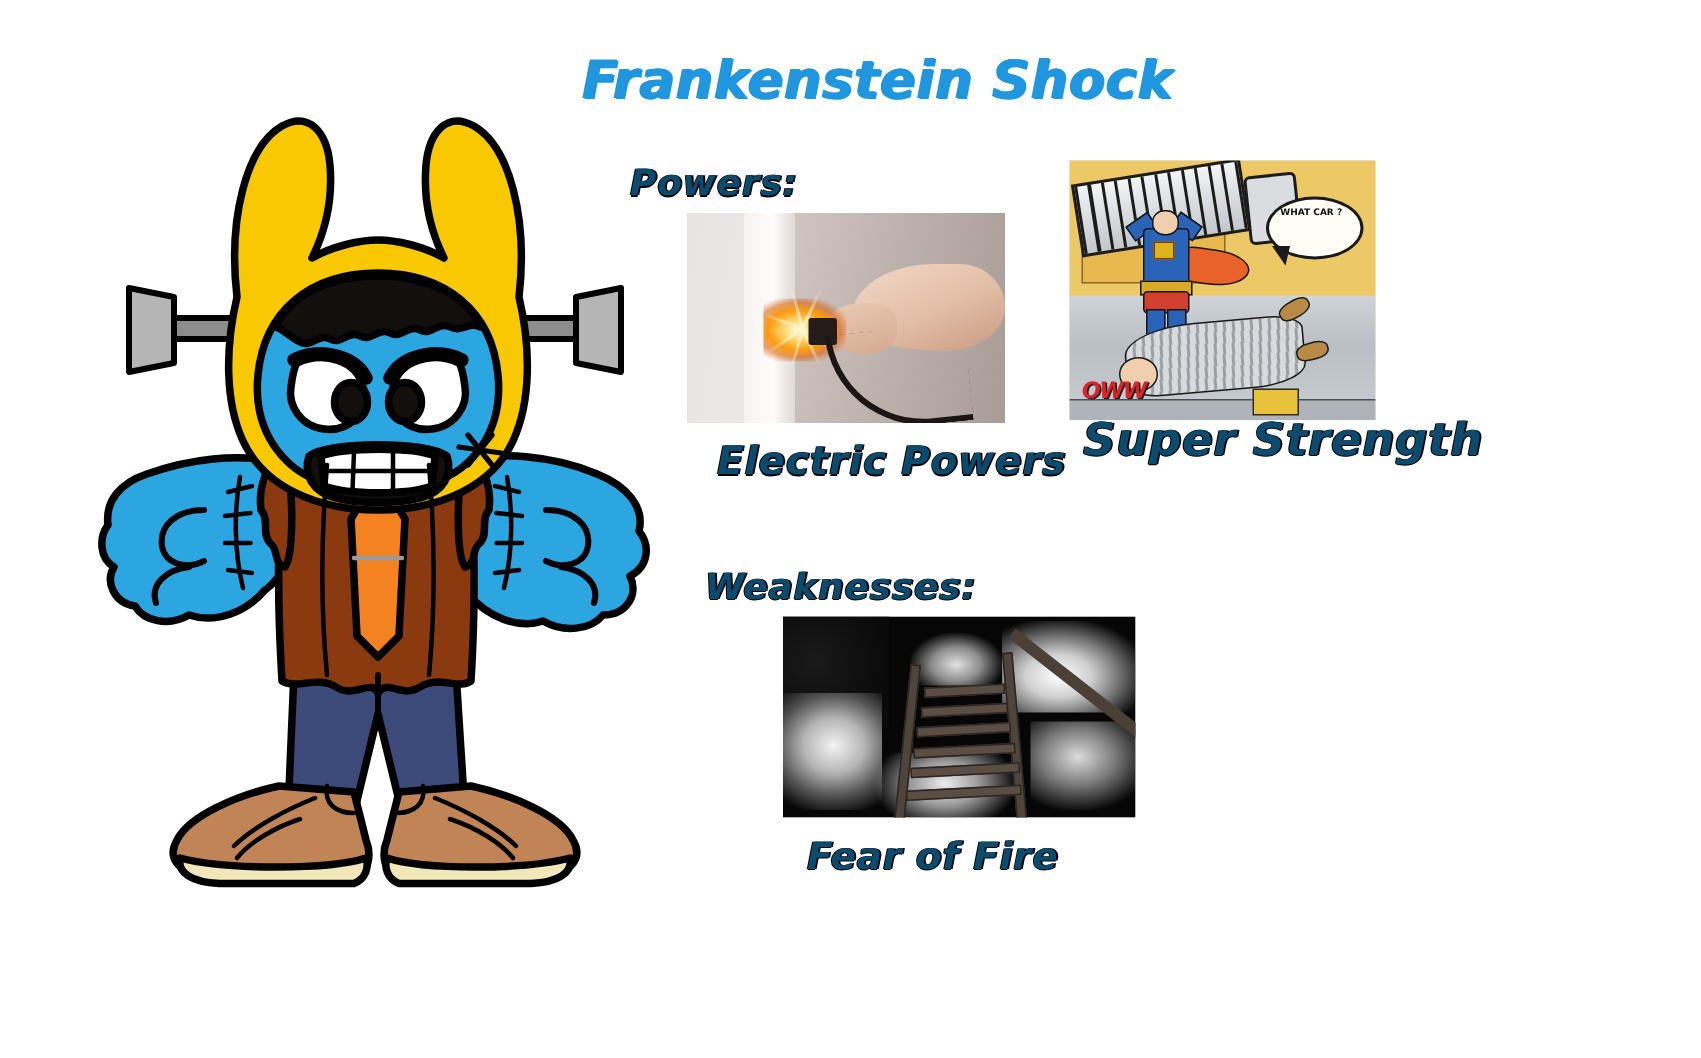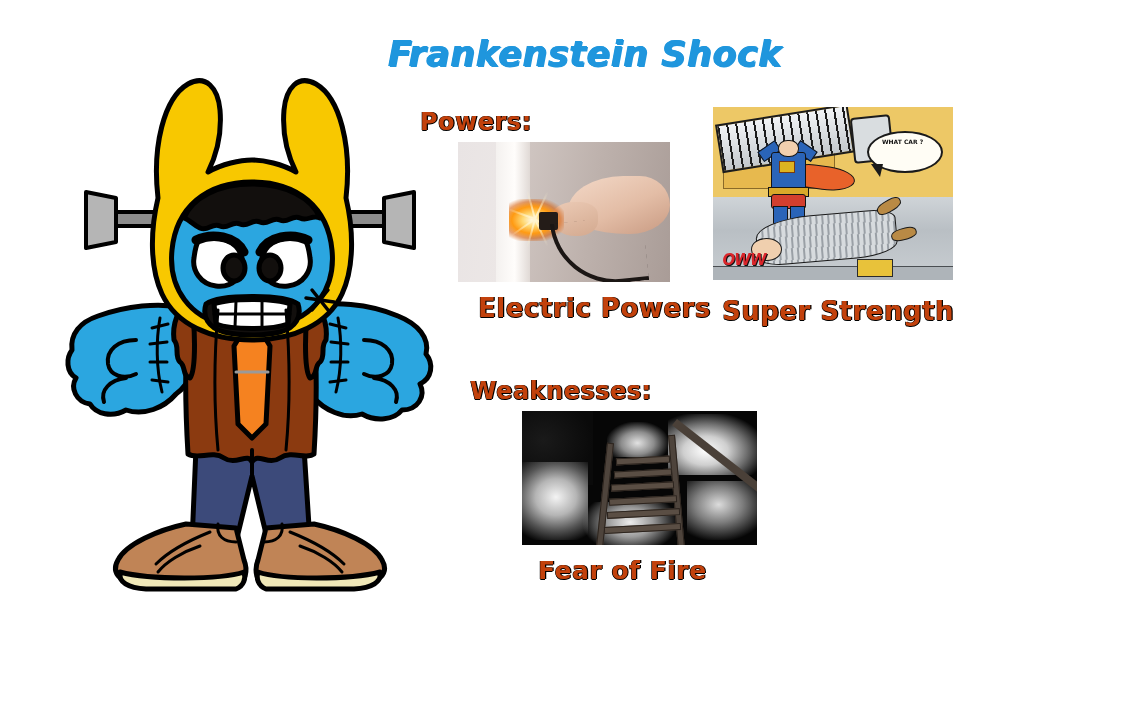--- a/index.html
+++ b/index.html
@@ -18,36 +18,36 @@
     letter-spacing:0.5px;
     color:#1f96dd;
     text-shadow:1px 1px 0 #1f96dd, -0.5px 0 0 #1f96dd;
     white-space:nowrap;
   }
 
   
   .cap{
     position:absolute;
     font-family:"DejaVu Sans", sans-serif;
-    font-weight:bold;
-    color:#c2410c;
+    font-weight:bold;font-style:italic;
+    color:#0c4a6e;
     text-shadow:1.2px 0 0 #000, -0.6px 0 0 #000, 0 1px 0 #000;
     white-space:nowrap;
     letter-spacing:0.5px;
   }
   #powers-heading   {left:420px; top:108px; font-size:24px;}
   #weaknesses-heading{left:470px; top:377px; font-size:24px;}
   #cap-electric     {left:478px; top:293px; font-size:26px;}
-  #cap-super        {left:722px; top:296px; font-size:26px;}
+  #cap-super        {left:722px; top:276px; font-size:30px;}
   #cap-fire         {left:538px; top:556px; font-size:25px;}
 
   
   .photo{position:absolute;overflow:hidden;background:#ddd;}
   #img-electric{left:458px;top:142px;width:212px;height:140px;}
-  #img-super   {left:713px;top:107px;width:240px;height:173px;}
+  #img-super   {left:713px;top:107px;width:204px;height:173px;}
   #img-fire    {left:522px;top:411px;width:235px;height:134px;}
 
   
   .es-bg{position:absolute;inset:0;
     background:linear-gradient(100deg,#e9e4e4 0%,#ece7e6 28%,#cfc5c1 30%,#bdb1ac 62%,#a99c97 100%);}
   .es-wall{position:absolute;left:18%;top:0;width:16%;height:100%;
     background:linear-gradient(90deg,#f4f1ef,#fffdfb 55%,#e0d9d5);}
   .es-spark{position:absolute;left:24%;top:41%;width:26%;height:30%;
     background:radial-gradient(ellipse at 42% 50%,#fff9e6 0%,#ffd770 22%,#ff9a12 45%,rgba(214,88,0,.55) 62%,rgba(120,40,0,0) 78%);
     filter:blur(.4px);}

